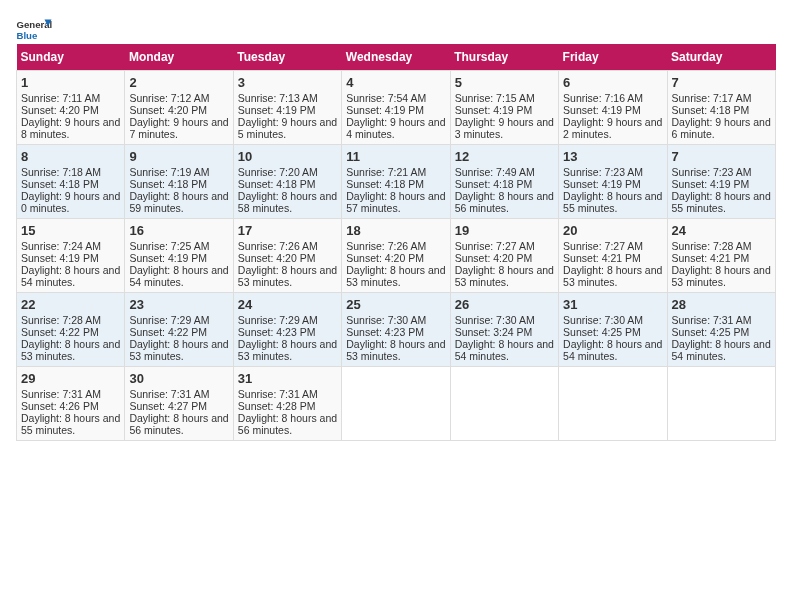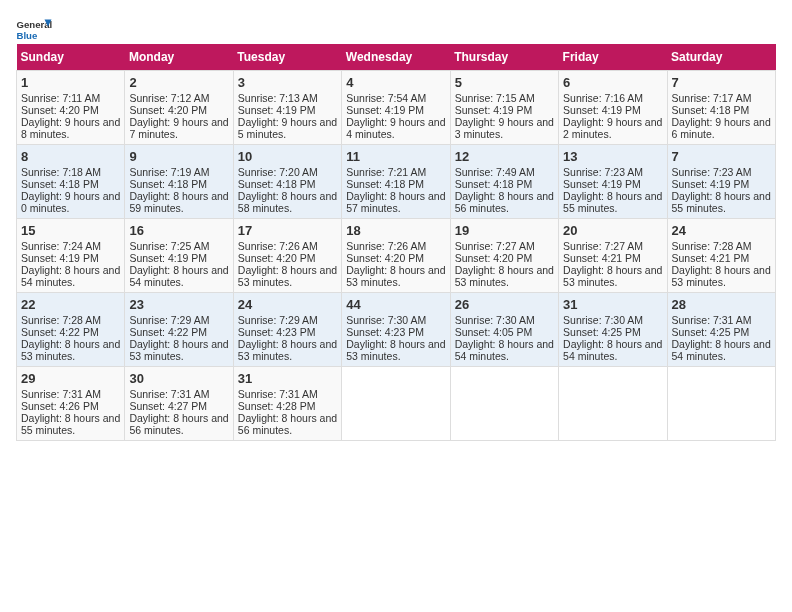--- a/index.html
+++ b/index.html
@@ -127,22 +127,22 @@
         <td><span class="day-num">17</span><span>Sunrise: 7:26 AM</span><br><span>Sunset: 4:20 PM</span><br><span>Daylight: 8 hours and 53 minutes.</span></td>
         <td><span class="day-num">18</span><span>Sunrise: 7:26 AM</span><br><span>Sunset: 4:20 PM</span><br><span>Daylight: 8 hours and 53 minutes.</span></td>
         <td><span class="day-num">19</span><span>Sunrise: 7:27 AM</span><br><span>Sunset: 4:20 PM</span><br><span>Daylight: 8 hours and 53 minutes.</span></td>
         <td><span class="day-num">20</span><span>Sunrise: 7:27 AM</span><br><span>Sunset: 4:21 PM</span><br><span>Daylight: 8 hours and 53 minutes.</span></td>
         <td><span class="day-num">24</span><span>Sunrise: 7:28 AM</span><br><span>Sunset: 4:21 PM</span><br><span>Daylight: 8 hours and 53 minutes.</span></td>
       </tr>
       <tr>
         <td><span class="day-num">22</span><span>Sunrise: 7:28 AM</span><br><span>Sunset: 4:22 PM</span><br><span>Daylight: 8 hours and 53 minutes.</span></td>
         <td><span class="day-num">23</span><span>Sunrise: 7:29 AM</span><br><span>Sunset: 4:22 PM</span><br><span>Daylight: 8 hours and 53 minutes.</span></td>
         <td><span class="day-num">24</span><span>Sunrise: 7:29 AM</span><br><span>Sunset: 4:23 PM</span><br><span>Daylight: 8 hours and 53 minutes.</span></td>
-        <td><span class="day-num">44</span><span>Sunrise: 7:30 AM</span><br><span>Sunset: 4:23 PM</span><br><span>Daylight: 8 hours and 53 minutes.</span></td>
-        <td><span class="day-num">26</span><span>Sunrise: 7:30 AM</span><br><span>Sunset: 4:05 PM</span><br><span>Daylight: 8 hours and 54 minutes.</span></td>
+        <td><span class="day-num">25</span><span>Sunrise: 7:30 AM</span><br><span>Sunset: 4:23 PM</span><br><span>Daylight: 8 hours and 53 minutes.</span></td>
+        <td><span class="day-num">26</span><span>Sunrise: 7:30 AM</span><br><span>Sunset: 3:24 PM</span><br><span>Daylight: 8 hours and 54 minutes.</span></td>
         <td><span class="day-num">31</span><span>Sunrise: 7:30 AM</span><br><span>Sunset: 4:25 PM</span><br><span>Daylight: 8 hours and 54 minutes.</span></td>
         <td><span class="day-num">28</span><span>Sunrise: 7:31 AM</span><br><span>Sunset: 4:25 PM</span><br><span>Daylight: 8 hours and 54 minutes.</span></td>
       </tr>
       <tr>
         <td><span class="day-num">29</span><span>Sunrise: 7:31 AM</span><br><span>Sunset: 4:26 PM</span><br><span>Daylight: 8 hours and 55 minutes.</span></td>
         <td><span class="day-num">30</span><span>Sunrise: 7:31 AM</span><br><span>Sunset: 4:27 PM</span><br><span>Daylight: 8 hours and 56 minutes.</span></td>
         <td><span class="day-num">31</span><span>Sunrise: 7:31 AM</span><br><span>Sunset: 4:28 PM</span><br><span>Daylight: 8 hours and 56 minutes.</span></td>
         <td class="empty-cell"></td>
         <td class="empty-cell"></td>
         <td class="empty-cell"></td>

